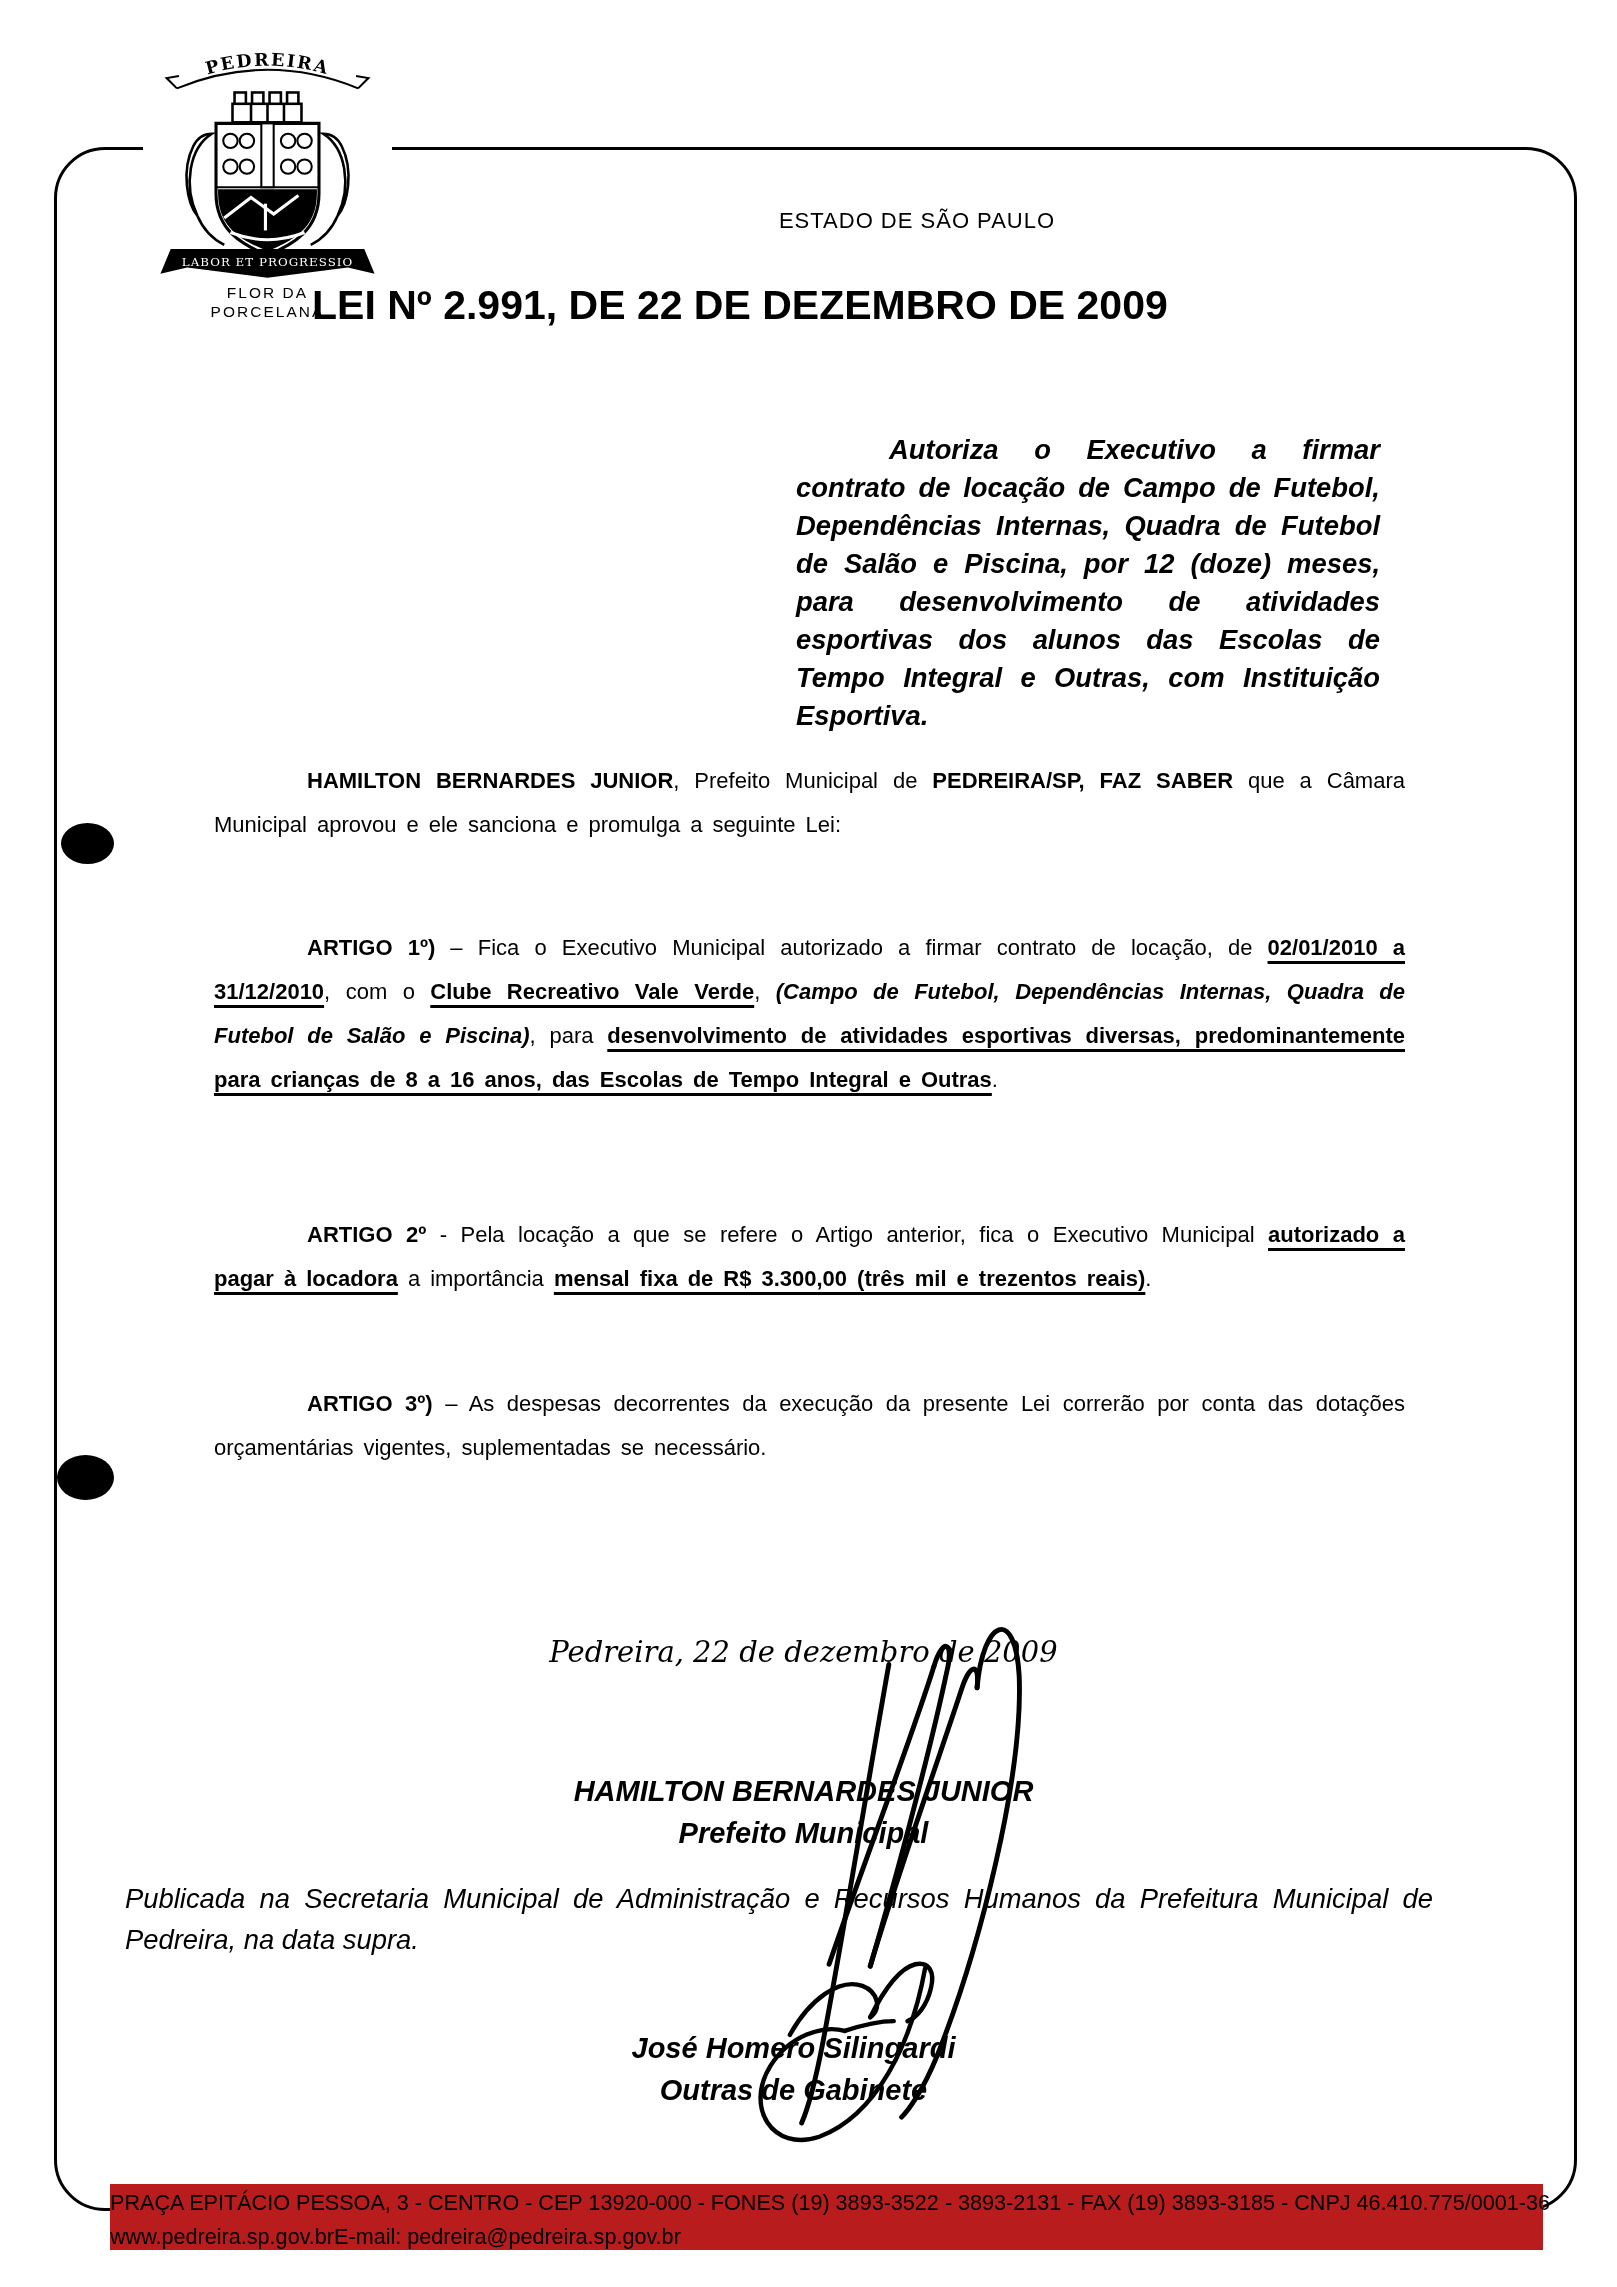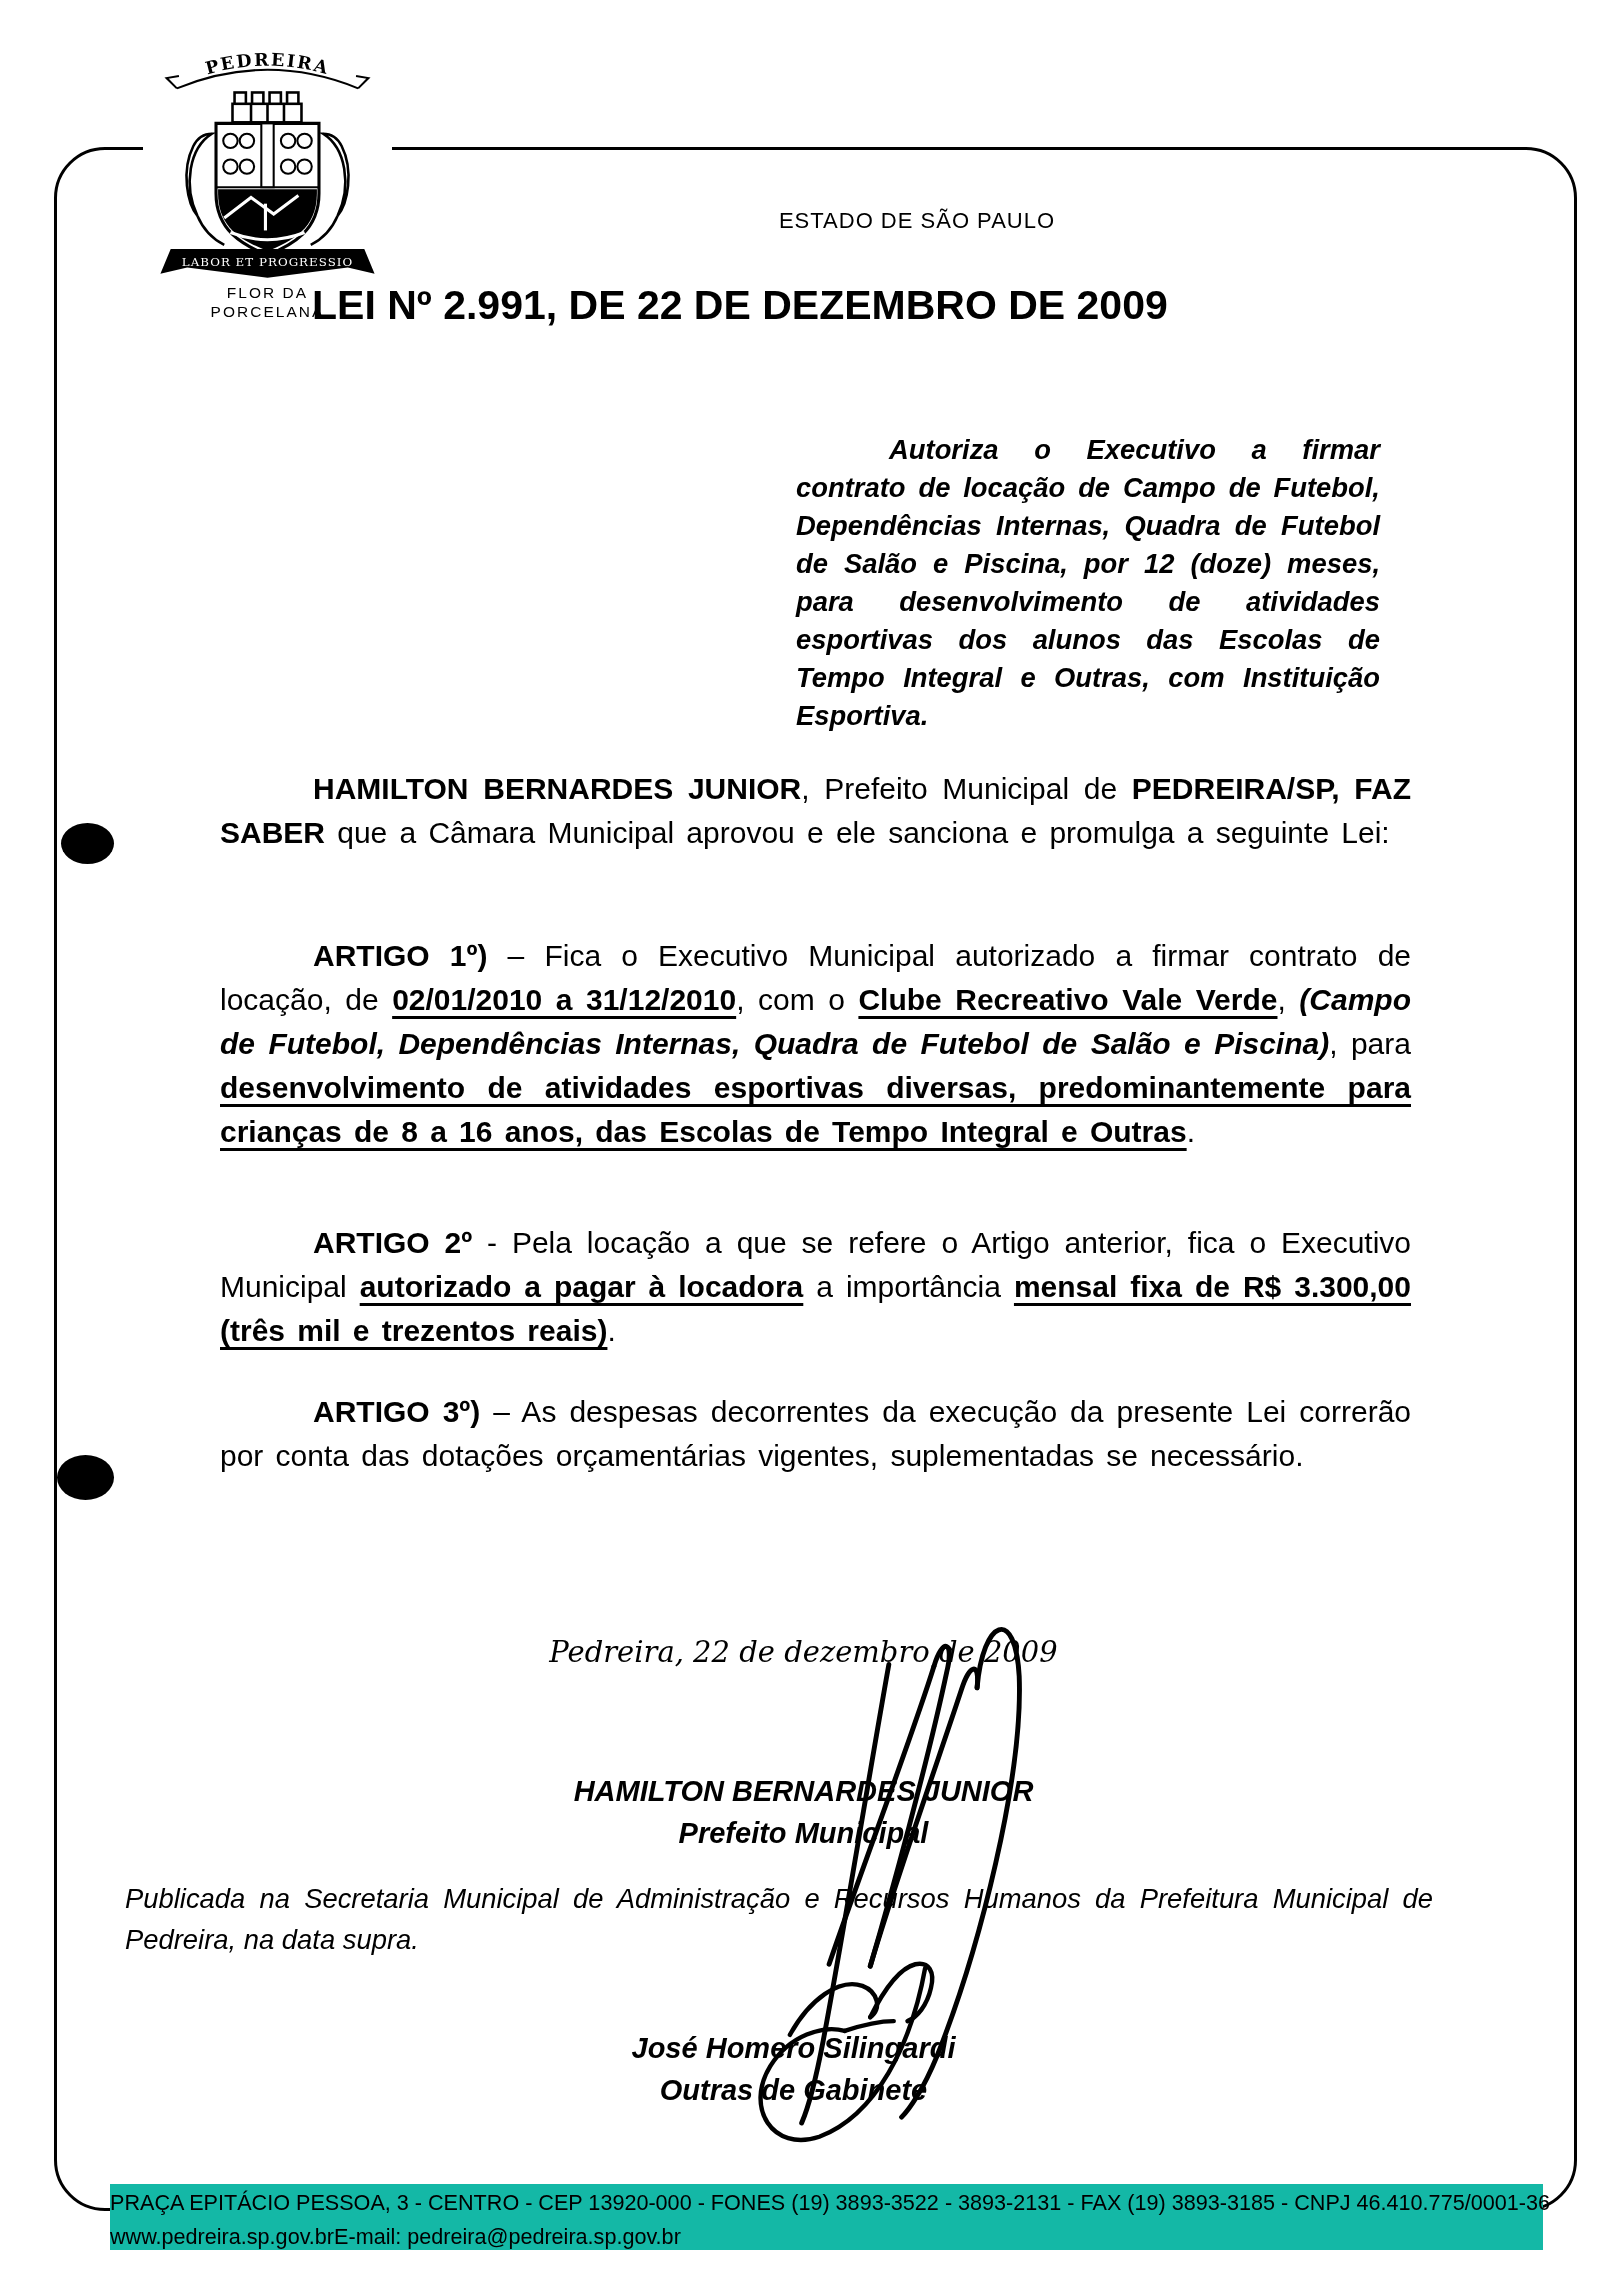--- a/index.html
+++ b/index.html
@@ -18,41 +18,41 @@
   .org-title{font-size:61px;font-weight:bold;line-height:73px;letter-spacing:-1px;white-space:nowrap;}
   .rule1{height:5.9px;background:#000;margin-top:4.9px;}
   .rule2{height:2.9px;background:#000;margin-top:3.9px;}
   .state-line{position:absolute;left:377px;top:208px;width:1080px;text-align:center;
               font-size:22px;letter-spacing:1px;}
   .law-title{position:absolute;left:312px;top:282px;font-size:41px;font-weight:bold;white-space:nowrap;}
   
   .summary{position:absolute;left:796px;top:431px;width:584px;font-size:27.4px;line-height:38px;
            font-style:italic;font-weight:bold;text-align:justify;text-indent:93px;}
   
-  .para{position:absolute;left:220px;width:1191px;font-size:30px;line-height:44px;
+  .para{position:absolute;left:214px;width:1191px;font-size:22px;line-height:44px;
         text-align:justify;text-indent:93px;word-spacing:3.9px;}
   .p-preamble{top:737px;}
   .p-art1{top:904px;}
   .p-art2{top:1191px;}
   .p-art3{top:1360px;}
   .p-art4{top:1525px;}
   .b{font-weight:bold;}
   .bu{font-weight:bold;text-decoration:underline;text-decoration-thickness:2.9px;text-underline-offset:5.9px;}
   .bi{font-weight:bold;font-style:italic;}
   
   .dateline{position:absolute;left:529px;top:1635px;width:549px;text-align:center;
             font-family:"DejaVu Serif",serif;font-style:italic;font-size:29px;}
   .signblock{position:absolute;width:549px;text-align:center;font-size:29px;line-height:42px;
              font-weight:bold;font-style:italic;}
   .sign1{left:529px;top:1770px;}
   .sign2{left:519px;top:2027px;}
   .pubnote{position:absolute;left:125px;top:1878px;width:1308px;font-size:27.4px;line-height:41px;
            font-style:italic;text-align:justify;}
   
-  .footer{position:absolute;left:110px;top:2184px;width:1433px;background:#14b8a6;padding-top:5.9px;}
+  .footer{position:absolute;left:110px;top:2184px;width:1433px;background:#b91c1c;padding-top:5.9px;}
   .footer-line1{font-size:21.6px;white-space:nowrap;}
   .footer-line2{display:flex;justify-content:flex-start;font-size:21.6px;margin-top:7.8px;}
   .sig-overlay{position:absolute;left:0;top:0;width:1617px;height:2288px;pointer-events:none;}
 </style>
 </head>
 <body>
 
 <div class="page">
 
   <div class="frame"></div>

